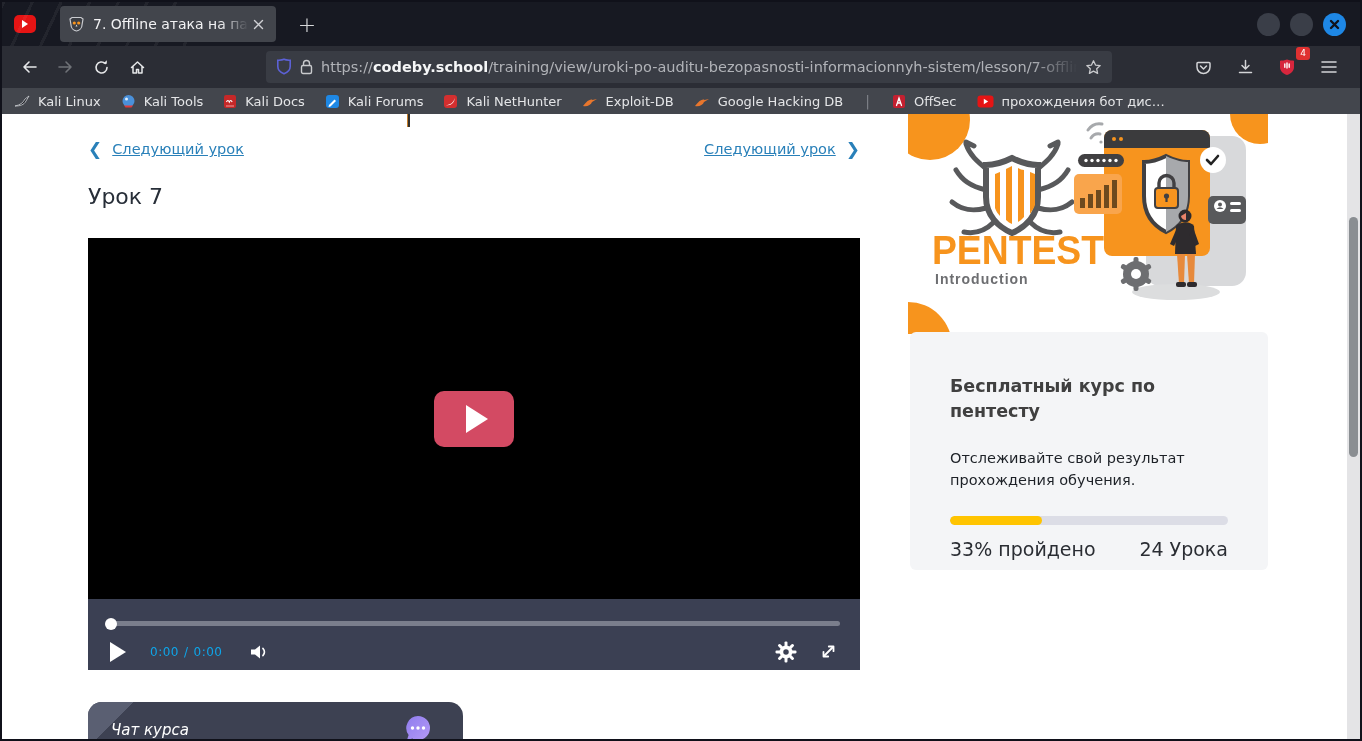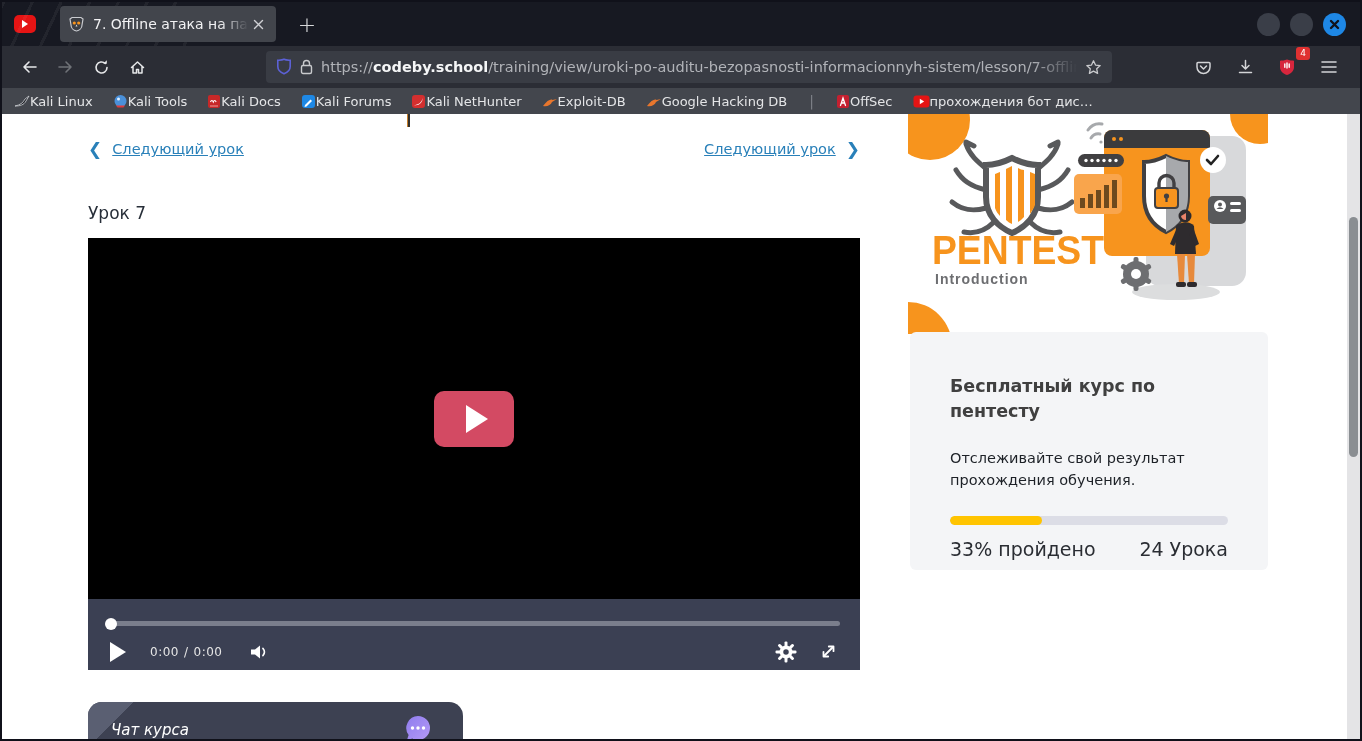--- a/index.html
+++ b/index.html
@@ -33,44 +33,44 @@
   .url-text b { color:#f5f6f7; font-weight:bold; }
   .url-text::after { content:""; position:absolute; right:0; top:0; bottom:0; width:46px;
     background:linear-gradient(90deg, rgba(57,60,68,0), #393c44); }
   .toolbar-right { margin-left:auto; display:flex; gap:8px; align-items:center; margin-right:4px; }
   .badge { position:absolute; top:-4px; right:-6px; min-width:14px; height:13px; background:#e03131; color:#fff;
     font-size:9px; line-height:13px; text-align:center; border-radius:3px; padding:0 2px; }
 
   
   .bookmarks { height:26px; background:#43464d; display:flex; align-items:center; padding:0 12px; gap:20px;
     font-size:13px; color:#e4e5e7; white-space:nowrap; }
-  .bm { display:flex; align-items:center; gap:0; }
+  .bm { display:flex; align-items:center; gap:8px; }
   .bm-sep { color:#7d8087; font-size:14px; padding:0 2px; }
 
   
   .page { position:relative; height:625px; background:#ffffff; overflow:hidden; }
   .remnant { position:absolute; left:405px; top:0; width:3px; height:13px; background:#33302b; border-left:1px solid #c77f2a; }
   .lesson-nav { position:absolute; left:86px; top:25px; width:772px; display:flex; justify-content:space-between; align-items:center; }
   .lesson-link { display:flex; align-items:center; gap:10px; color:#2980b9; font-size:14.5px; cursor:pointer; }
   .lesson-link span { text-decoration:underline; }
   .chev { font-size:17px; font-weight:bold; text-decoration:none !important; }
-  .lesson-title { position:absolute; left:86px; top:89px; font-size:17px; font-weight:500; color:#272e38; }
+  .lesson-title { position:absolute; left:86px; top:70px; font-size:22px; font-weight:500; color:#272e38; }
 
   
   .player { position:absolute; left:86px; top:124px; width:772px; height:432px; }
   .video-area { position:relative; width:100%; height:361px; background:#000; }
   .big-play { position:absolute; left:50%; top:50%; transform:translate(-50%,-50%); width:80px; height:56px;
     background:#d34a63; border-radius:10px; display:grid; place-items:center; cursor:pointer; }
   .big-play .tri { width:0; height:0; border-left:22px solid #fff; border-top:14px solid transparent; border-bottom:14px solid transparent; margin-left:5px; }
   .controls { position:relative; width:100%; height:71px; background:#3b4053; }
   .seek { position:absolute; left:18px; right:20px; top:22px; height:5px; background:#7a7e8c; border-radius:3px; cursor:pointer; }
   .seek-knob { position:absolute; left:-1px; top:50%; transform:translate(0,-50%); width:12px; height:12px; background:#fff; border-radius:50%; }
   .ctrl-row { position:absolute; left:0; right:0; top:34px; bottom:0; display:flex; align-items:center; }
   .small-play { margin-left:22px; width:0; height:0; border-left:16px solid #fff; border-top:10px solid transparent; border-bottom:10px solid transparent; cursor:pointer; }
-  .time { margin-left:24px; color:#e5e5e5; font-size:12px; letter-spacing:0.5px; display:flex; gap:5px; }
+  .time { margin-left:24px; color:#0ea5e9; font-size:12px; letter-spacing:0.5px; display:flex; gap:5px; }
   .vol { margin-left:26px; cursor:pointer; display:grid; place-items:center; }
   .ctrl-right { margin-left:auto; display:flex; align-items:center; gap:22px; margin-right:22px; }
 
   
   .chat-card { position:absolute; left:86px; top:588px; width:375px; height:60px; background:#3d4152; border-radius:14px 14px 0 0;
     overflow:hidden; cursor:pointer; }
   .chat-card::before { content:""; position:absolute; left:0; top:0; width:46px; height:46px;
     background:linear-gradient(135deg, #5a5f72 0 32px, transparent 32px); }
   .chat-title { position:absolute; left:23px; top:19px; color:#fff; font-size:15px;font-style:italic; }
   .chat-bubble { position:absolute; right:30px; top:12px; }

